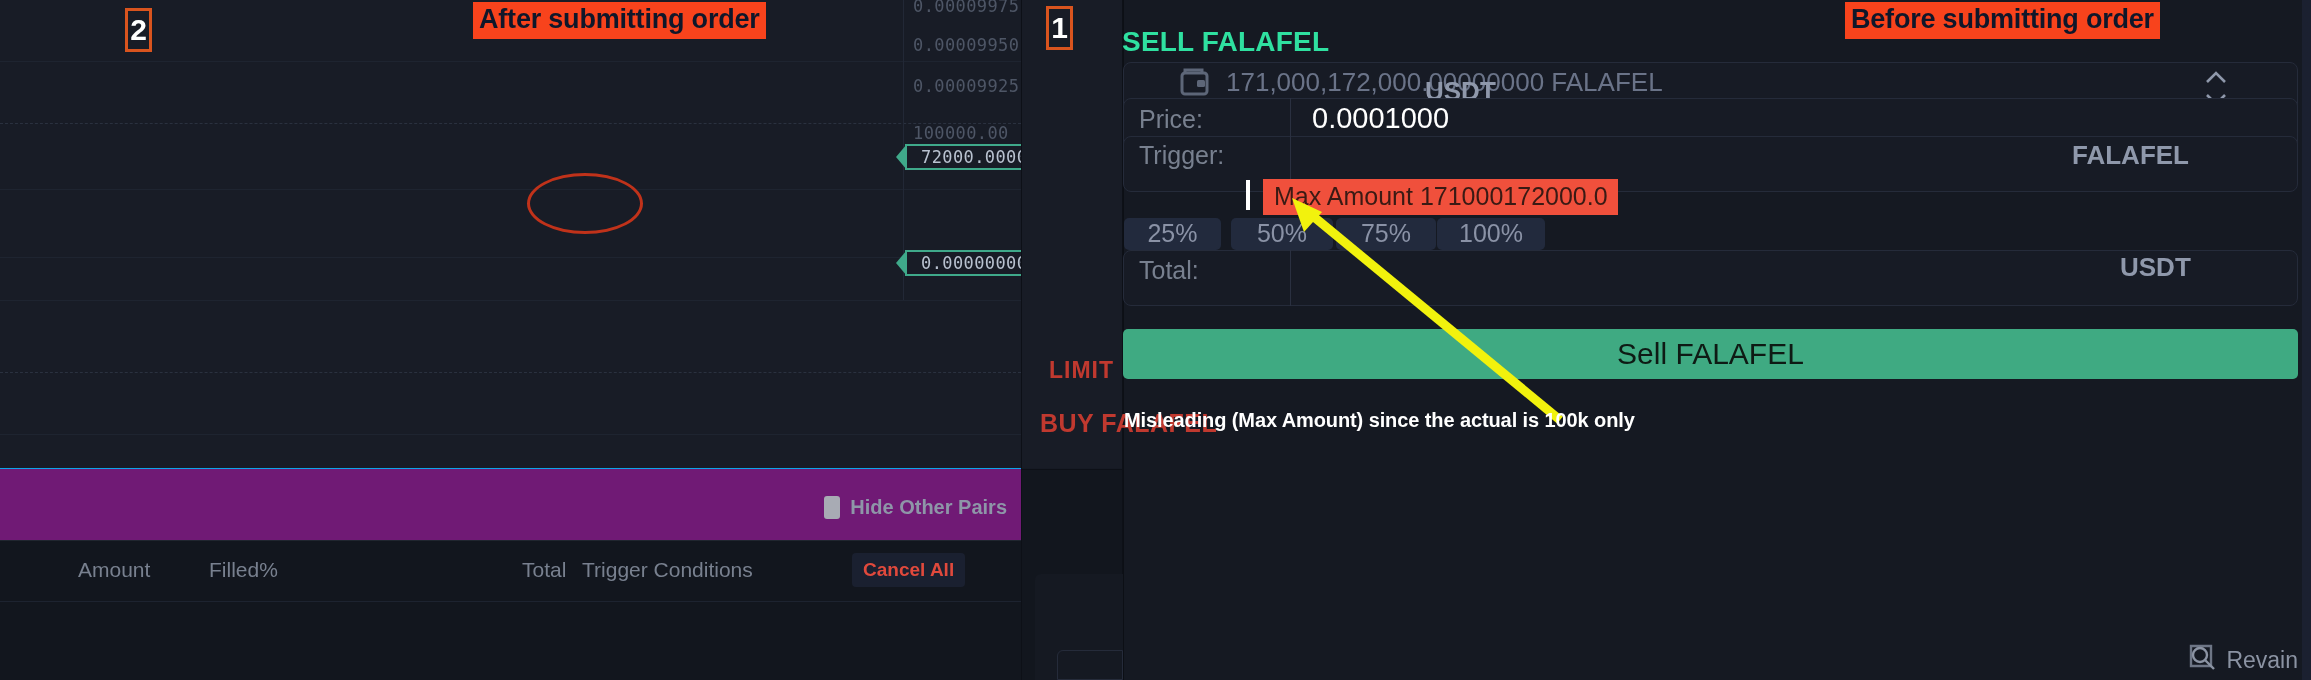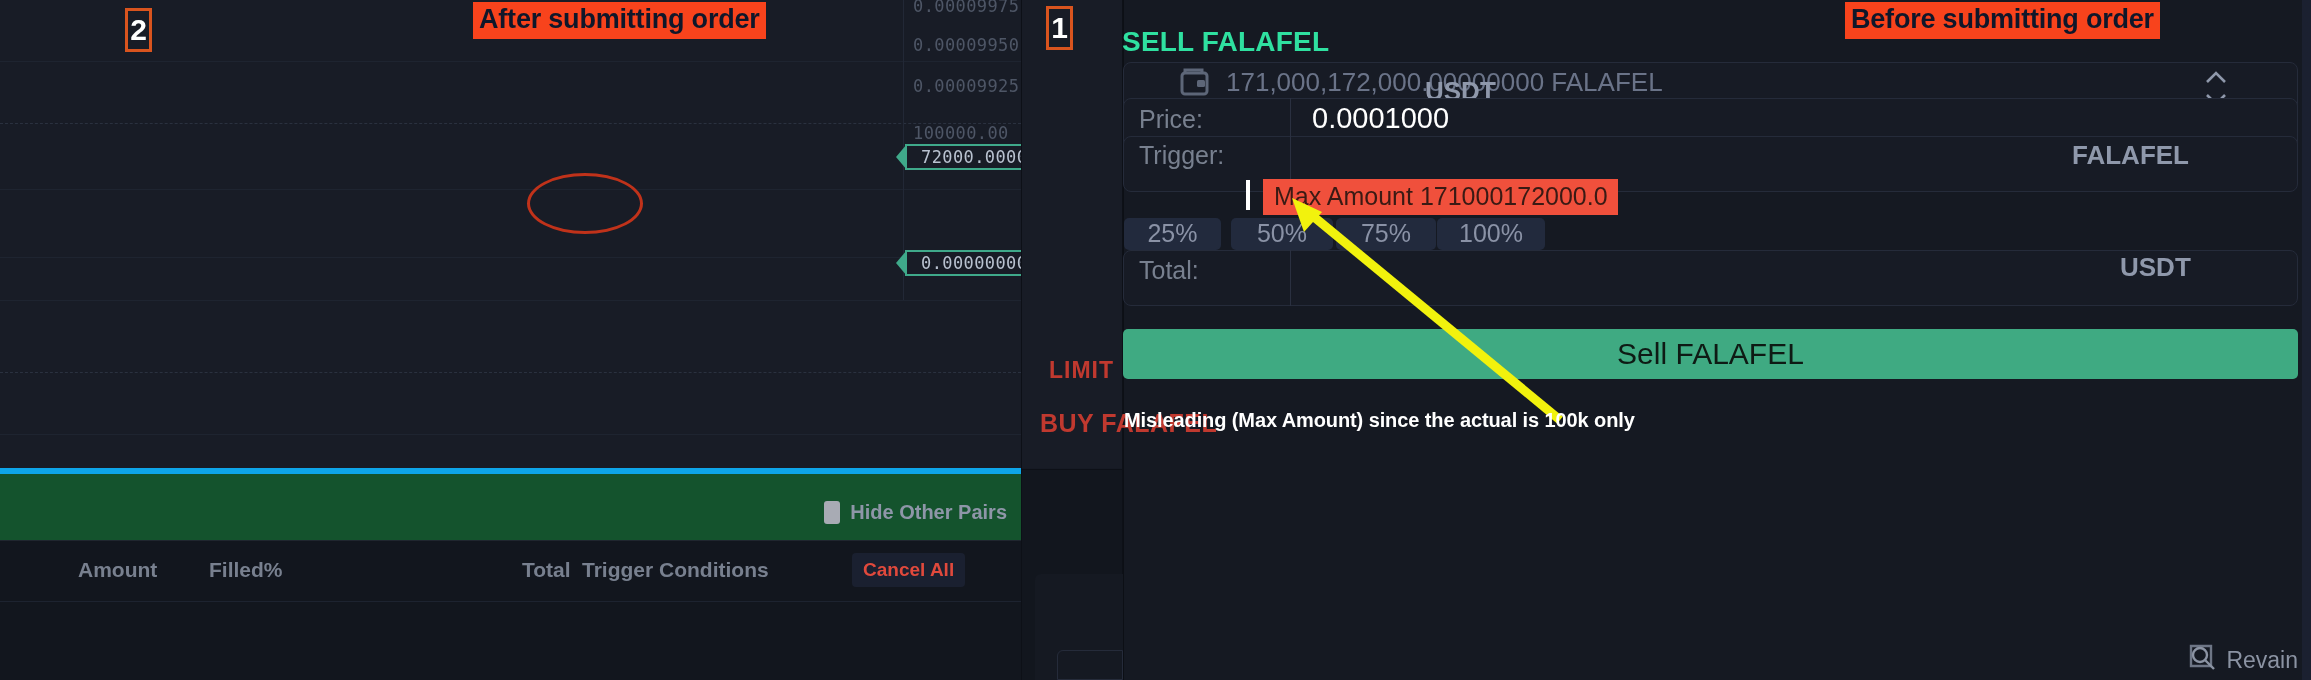--- a/index.html
+++ b/index.html
@@ -150,22 +150,22 @@
   .orders-panel {
     position: absolute;
     left: 0; top: 468px;
     width: 1021px; height: 212px;
     background: #151922;
   }
   .orders-toolbar {
     position: absolute;
     left: 0; top: 0;
     width: 1021px; height: 72px;
-    background: #14532d;
-    border-top: 6px solid #0ea5e9;
+    background: #701a75;
+    border-top: 1px solid #0ea5e9;
   }
   .hide-pairs {
     position: absolute;
     right: 14px; top: 27px;
     display: flex; align-items: center; gap: 10px;
   }
   .checkbox-box {
     width: 16px; height: 23px;
     background: #a8abb4;
     border-radius: 3px;
@@ -182,21 +182,21 @@
     width: 1021px; height: 62px;
     background: #12161e;
     border-top: 1px solid #20262f;
     border-bottom: 1px solid #1d2330;
   }
   .col-head {
     position: absolute;
     top: 17px;
     color: #78808f;
     font-size: 21px;
-    font-weight: bold;
+    font-weight: normal;
     white-space: nowrap;
   }
   .cancel-all {
     position: absolute;
     top: 12px; left: 852px;
     background: #1a2030;
     color: #e0493c;
     font-size: 19px;
     font-weight: bold;
     padding: 6px 11px;

